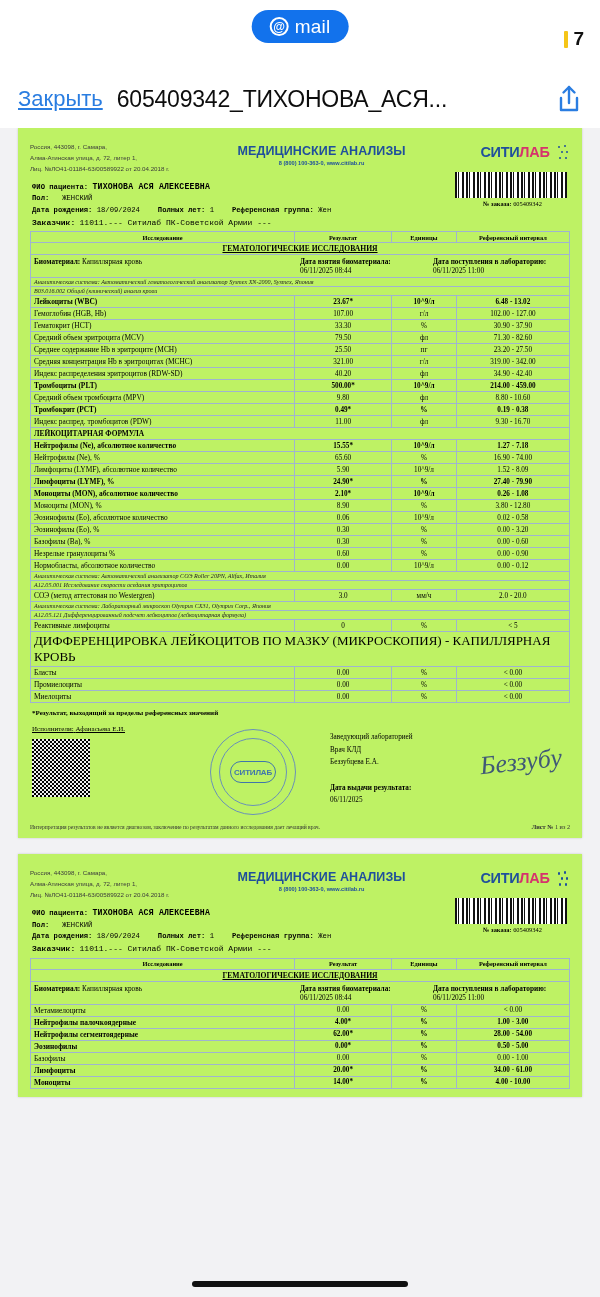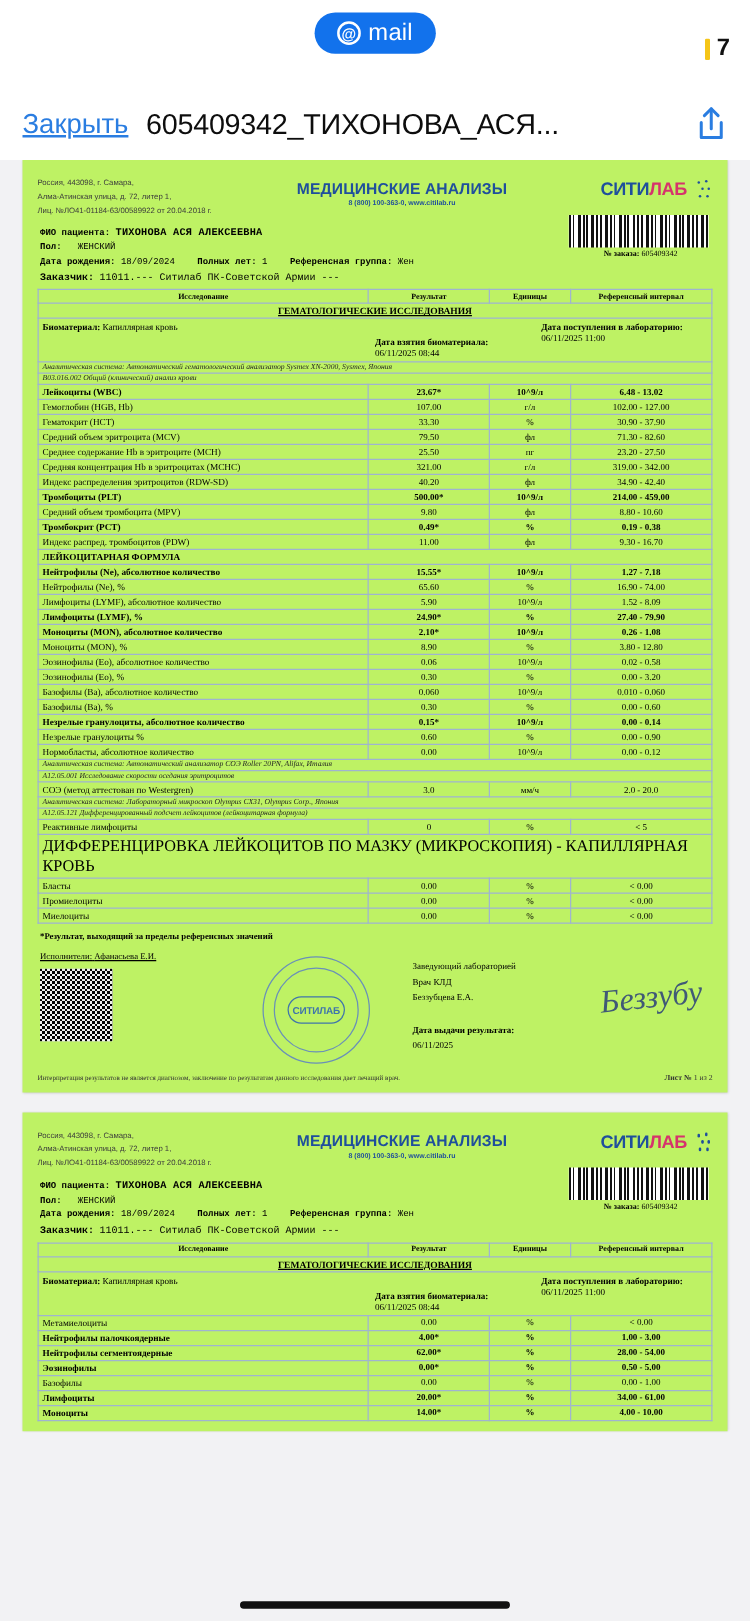--- a/index.html
+++ b/index.html
@@ -89,21 +89,21 @@
   tr.bold td { font-weight:700; }
   tr.section td {
     text-align:center; font-weight:700; font-size:7.6px; text-decoration:underline; padding:1px 0;
   }
   tr.section2 td { text-align:left; font-weight:700; font-size:7.4px; padding:1px 3px; }
   tr.micro td { text-align:left; font-weight:400; font-size:13px; padding:1px 3px; }
   tr.note td { font-style:italic; font-size:6.1px; text-align:left; color:#222; padding:1px 3px;}
   tr.bio td { padding:2px 3px; font-size:7.3px; }
   .bio-grid { display:flex; }
   .bio-a { width:50%; }
-  .bio-b { width:25%;margin-top:12px; }
+  .bio-b { width:25%; }
   .bio-c { width:25%; }
   .bio-b b, .bio-c b { font-weight:700; display:block; white-space:nowrap;}
   .bio-b span, .bio-c span { display:block; }
 
   .starnote { font-family:"Liberation Serif",serif; font-size:7px; font-weight:700; margin:6px 0 0 2px; }
 
   
   .sig { position:relative; height:96px; margin-top:8px;text-decoration:underline; }
   .sig-exec { font-family:"Liberation Serif",serif; font-size:7px; font-weight:700; margin-left:2px;}
   .sig-exec span { font-weight:400; }
@@ -370,36 +370,24 @@
               <td class="unit">10^9/л</td>
               <td class="ref">0.02 - 0.58</td>
             </tr>
             <tr class="">
               <td class="name">Эозинофилы (Eo), %</td>
               <td class="val">0.30</td>
               <td class="unit">%</td>
               <td class="ref">0.00 - 3.20</td>
             </tr>
             <tr class="">
-              <td class="name">Базофилы (Ba), абсолютное количество</td>
-              <td class="val">0.060</td>
-              <td class="unit">10^9/л</td>
-              <td class="ref">0.010 - 0.060</td>
-            </tr>
-            <tr class="">
               <td class="name">Базофилы (Ba), %</td>
               <td class="val">0.30</td>
               <td class="unit">%</td>
               <td class="ref">0.00 - 0.60</td>
-            </tr>
-            <tr class="bold">
-              <td class="name">Незрелые гранулоциты, абсолютное количество</td>
-              <td class="val">0.15*</td>
-              <td class="unit">10^9/л</td>
-              <td class="ref">0.00 - 0.14</td>
             </tr>
             <tr class="">
               <td class="name">Незрелые гранулоциты %</td>
               <td class="val">0.60</td>
               <td class="unit">%</td>
               <td class="ref">0.00 - 0.90</td>
             </tr>
             <tr class="">
               <td class="name">Нормобласты, абсолютное количество</td>
               <td class="val">0.00</td>

